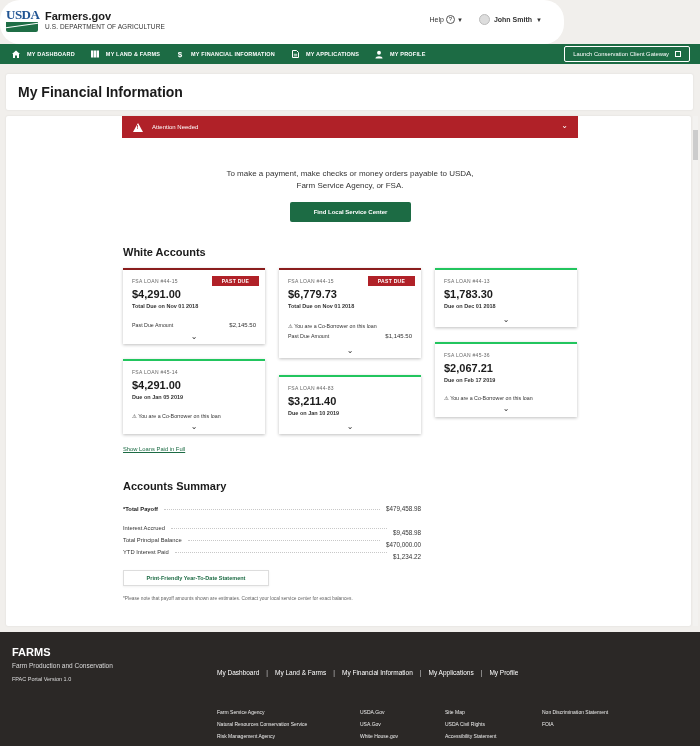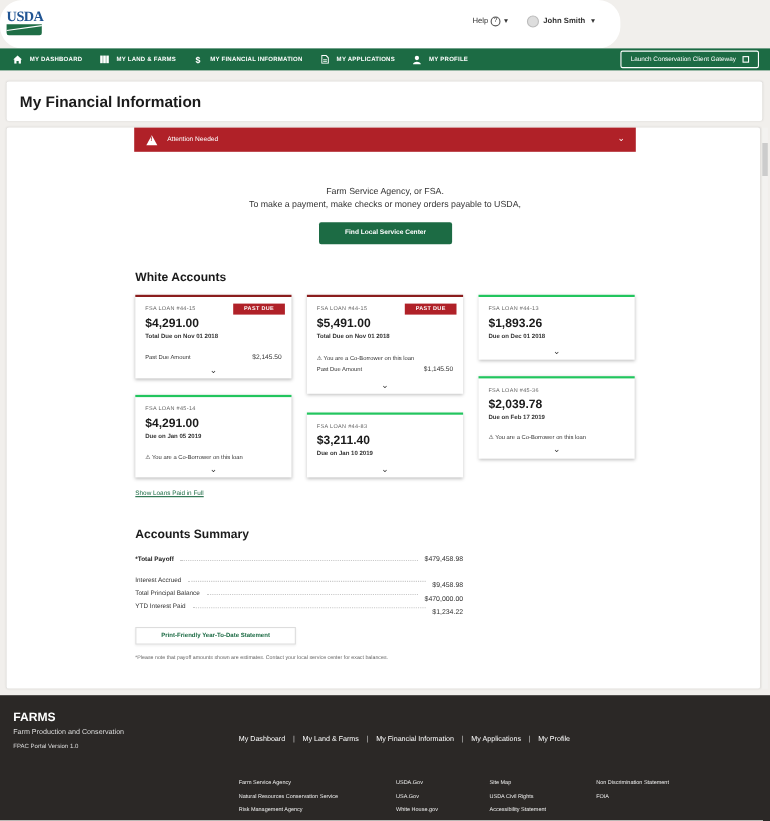--- a/index.html
+++ b/index.html
@@ -78,20 +78,24 @@
 </style>
 </head>
 <body>
 
 <div class="topbar">
   <div class="logo">
     <div class="usda-mark">
       <span class="txt">USDA</span>
       <span class="field"></span>
     </div>
+    <div class="logo-text">
+      <div class="logo-title">Farmers.gov</div>
+      <div class="logo-sub">U.S. DEPARTMENT OF AGRICULTURE</div>
+    </div>
   </div>
   <div class="user-area">
     <div class="help">
       <span>Help</span>
       <span class="help-q">?</span>
       <span class="caret">▼</span>
     </div>
     <div class="user">
       <span class="avatar"></span>
       <span>John Smith</span>
@@ -157,55 +161,55 @@
     <div class="scroll-thumb"></div>
   </div>
 
 <div class="alert">
   <span class="alert-icon"></span>
   <span>Attention Needed</span>
   <span class="alert-chevron">⌄</span>
 </div>
 
 <div class="payment-note">
+  <div>To make a payment, make checks or money orders payable to USDA,</div>
   <div>Farm Service Agency, or FSA.</div>
-  <div>To make a payment, make checks or money orders payable to USDA,</div>
 </div>
 <div class="find-btn">Find Local Service Center</div>
 
 <div class="section-title" style="left:123px; top:246px;">White Accounts</div>
 
 <div class="acct-card pastdue" style="left:123px; top:268px; height:76px;">
   <div class="acct-loan">FSA LOAN #44-15</div>
   <div class="acct-badge">PAST DUE</div>
   <div class="acct-amount">$4,291.00</div>
   <div class="acct-due">Total Due on Nov 01 2018</div>
   <div class="acct-row" style="top:52px;">
     <span>Past Due Amount</span>
     <span class="val">$2,145.50</span>
   </div>
   <div class="acct-chev" style="top:62px;">⌄</div>
 </div>
 
 <div class="acct-card pastdue" style="left:279px; top:268px; height:90px;">
   <div class="acct-loan">FSA LOAN #44-15</div>
   <div class="acct-badge">PAST DUE</div>
-  <div class="acct-amount">$5,491.00</div>
+  <div class="acct-amount">$6,779.73</div>
   <div class="acct-due">Total Due on Nov 01 2018</div>
   <div class="acct-cob" style="top:53px;"><span>⚠ </span><span>You are a Co-Borrower on this loan</span></div>
   <div class="acct-row" style="top:63px;">
     <span>Past Due Amount</span>
     <span class="val">$1,145.50</span>
   </div>
   <div class="acct-chev" style="top:76px;">⌄</div>
 </div>
 
 <div class="acct-card" style="left:435px; top:268px; height:59px;">
   <div class="acct-loan">FSA LOAN #44-13</div>
-  <div class="acct-amount">$1,893.26</div>
+  <div class="acct-amount">$1,783.30</div>
   <div class="acct-due">Due on Dec 01 2018</div>
   <div class="acct-chev" style="top:45px;">⌄</div>
 </div>
 
 <div class="acct-card" style="left:123px; top:359px; height:75px;">
   <div class="acct-loan">FSA LOAN #45-14</div>
   <div class="acct-amount">$4,291.00</div>
   <div class="acct-due">Due on Jan 05 2019</div>
   <div class="acct-cob" style="top:52px;"><span>⚠ </span><span>You are a Co-Borrower on this loan</span></div>
   <div class="acct-chev" style="top:61px;">⌄</div>
@@ -213,21 +217,21 @@
 
 <div class="acct-card" style="left:279px; top:375px; height:59px;">
   <div class="acct-loan">FSA LOAN #44-83</div>
   <div class="acct-amount">$3,211.40</div>
   <div class="acct-due">Due on Jan 10 2019</div>
   <div class="acct-chev" style="top:45px;">⌄</div>
 </div>
 
 <div class="acct-card" style="left:435px; top:342px; height:75px;">
   <div class="acct-loan">FSA LOAN #45-36</div>
-  <div class="acct-amount">$2,039.78</div>
+  <div class="acct-amount">$2,067.21</div>
   <div class="acct-due">Due on Feb 17 2019</div>
   <div class="acct-cob" style="top:51px;"><span>⚠ </span><span>You are a Co-Borrower on this loan</span></div>
   <div class="acct-chev" style="top:60px;">⌄</div>
 </div>
 
 <div class="show-link">Show Loans Paid in Full</div>
 
 <div class="section-title" style="left:123px; top:480px;text-align:center;">Accounts Summary</div>
 
 <div class="sum-row bold" style="top:505px;">

